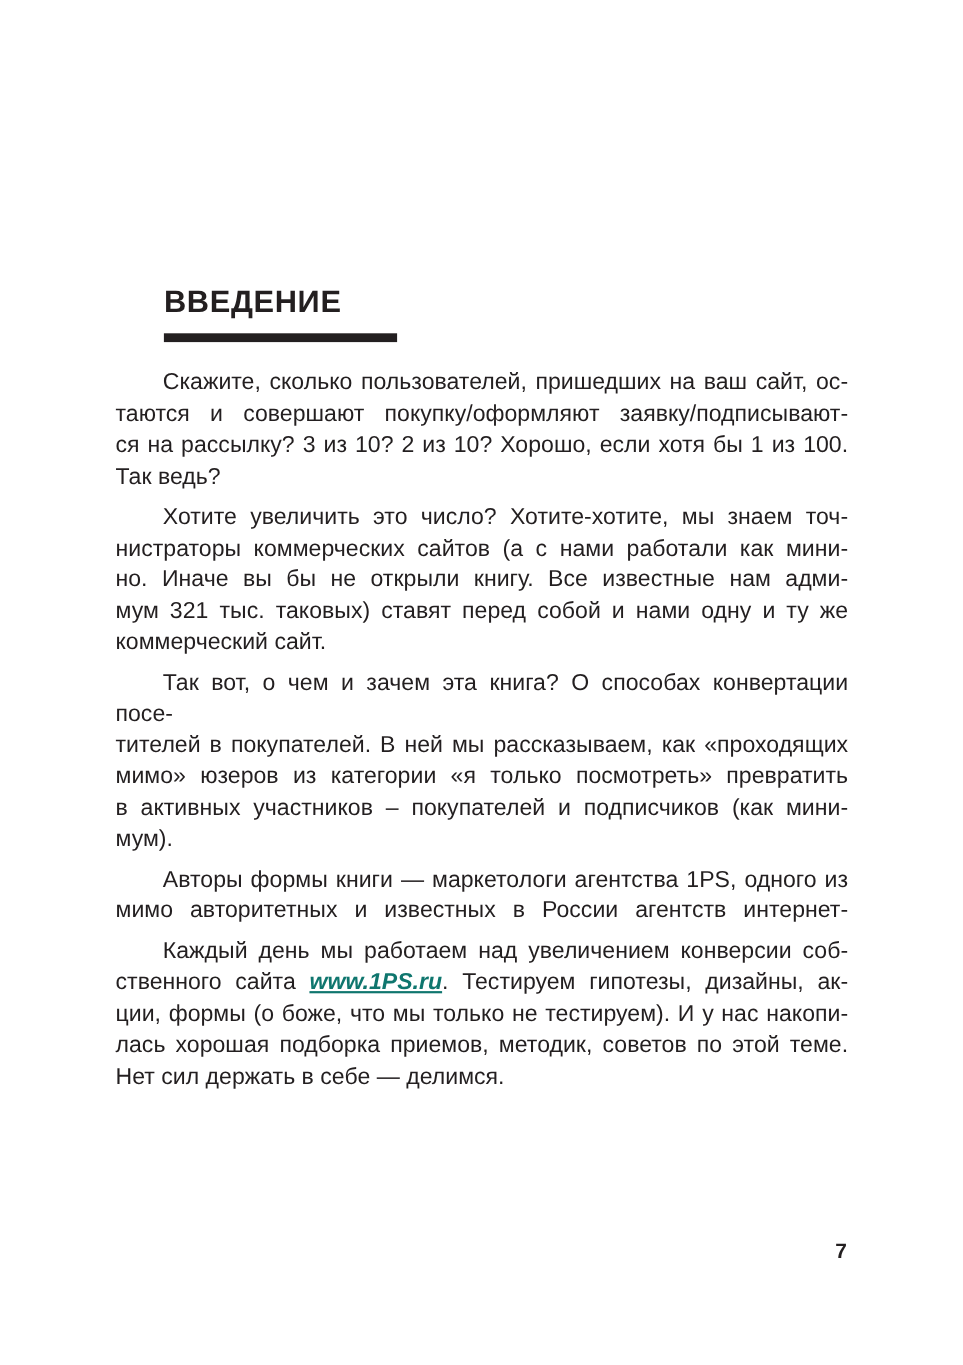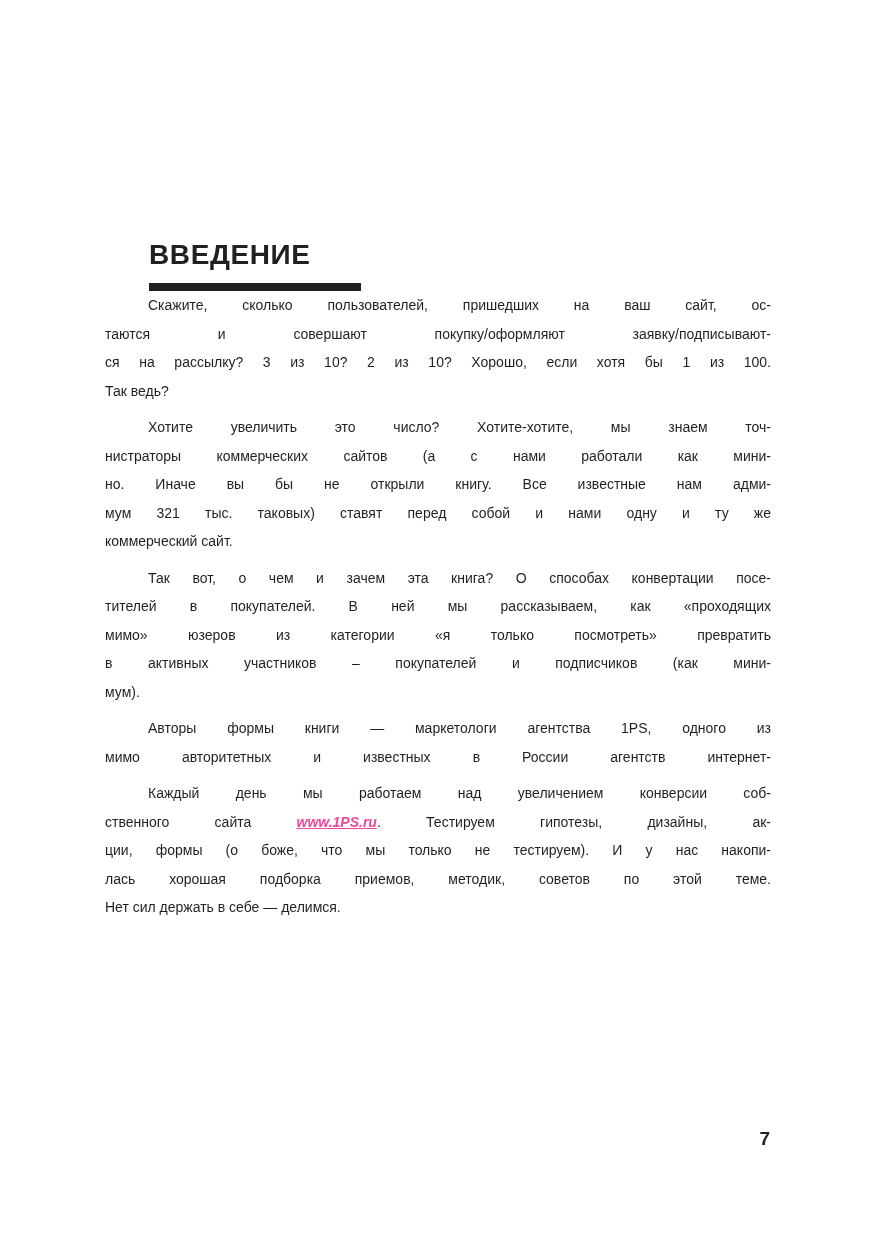--- a/index.html
+++ b/index.html
@@ -8,53 +8,54 @@
     width: 875px;
     height: 1241px;
     background: #ffffff;
     font-family: "Liberation Sans", sans-serif;
     color: #231f20;
     overflow: hidden;
   }
   .content {
     position: absolute;
     left: 105px;
-    top: 240px;
+    top: 260px;
     width: 666px;
   }
   .chapter-title {
     margin: 0 0 0 44px;
     font-size: 28px;
     line-height: 30px;
     font-weight: bold;
     letter-spacing: 0.6px;
   }
   .title-bar {
     margin: 13px 0 0 44px;
     width: 212px;
     height: 8px;
     background: #231f20;
   }
   .paragraphs {
-    font-size: 14px;
+    margin-top: 23px;
+    font-size: 21px;
     line-height: 28.5px;
   }
   .para { margin-bottom: 8px; }
   .para:last-child { margin-bottom: 0; }
   .line {
     text-align: justify;
     text-align-last: justify;
   }
   .line.first { text-indent: 43px; }
   .line.last { text-align-last: left; }
   .site-link {
     font-weight: bold;
     font-style: italic;
     text-decoration: underline;
-    color: #ec4899;
+    color: #0f766e;
   }
   .page-number {
     position: absolute;
     top: 1128px;
     right: 105px;
     font-size: 19px;
     font-weight: bold;
   }
 </style>
 </head>

